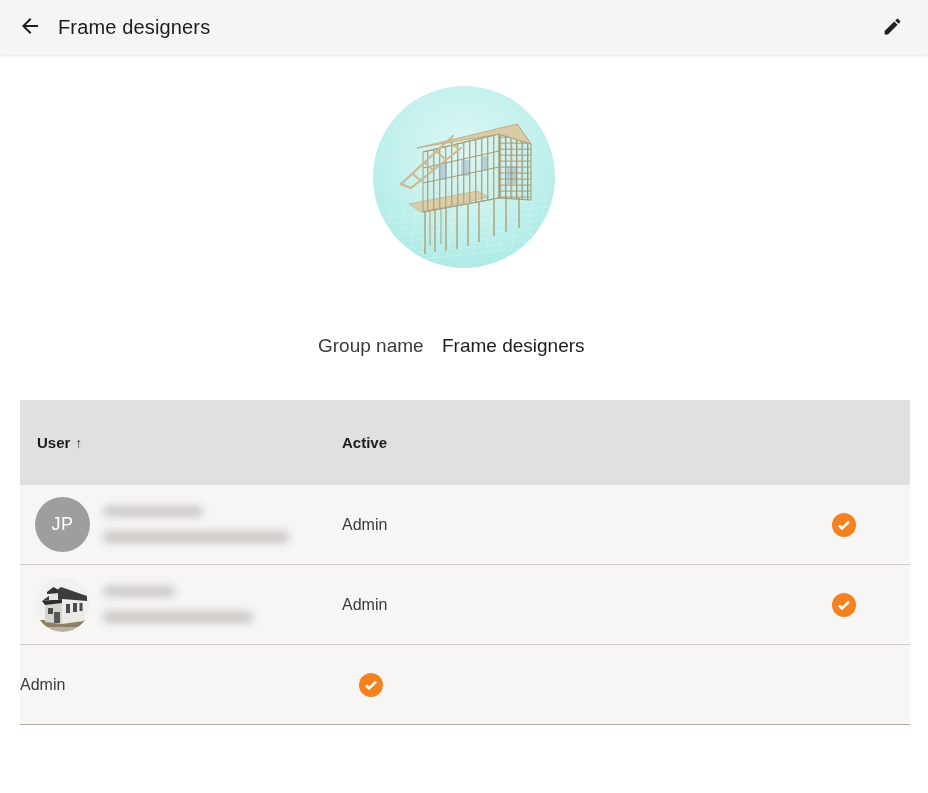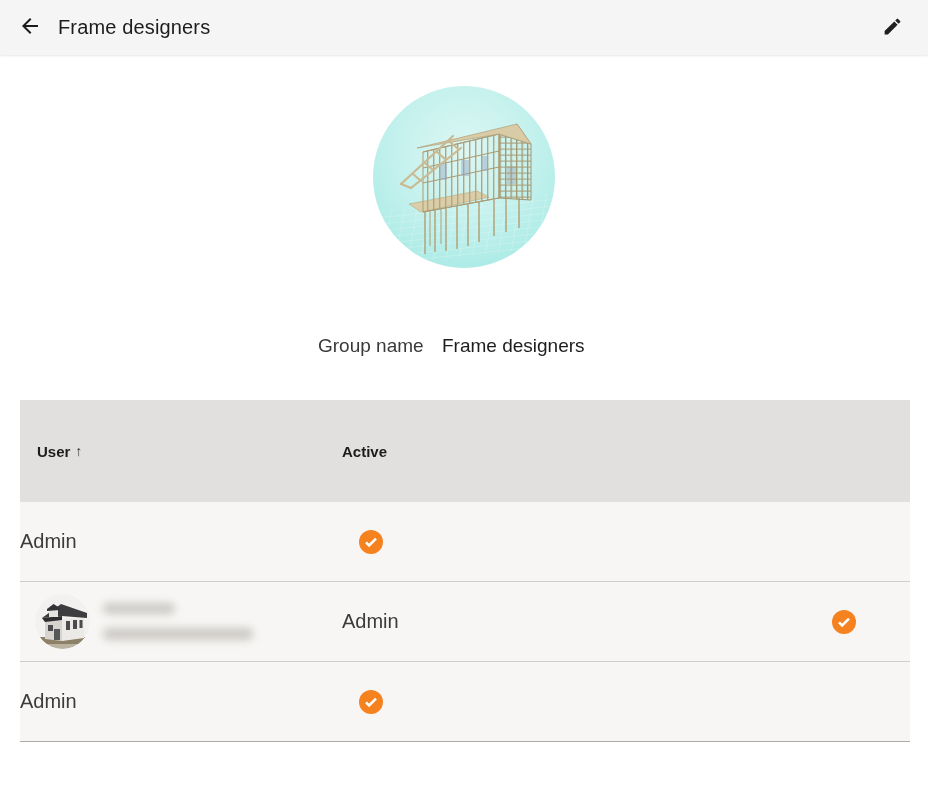--- a/index.html
+++ b/index.html
@@ -19,21 +19,21 @@
   .group-avatar { display: block; width: 182px; height: 182px; }
 
   
   .info { margin: 67px 0 0 318px; font-size: 19px; }
   .info-row { display: flex; align-items: baseline; height: 15px; margin-bottom: 18px; }
   .info-label { width: 124px; color: #3a3a3a; }
   .info-value { color: #1d1d1d; }
 
   
   .members-table { margin: 50px 18px 0 20px; width: 890px; font-size: 15px; }
-  .thead { height: 102px; background: #e2e0de; display: grid;
+  .thead { height: 85px; background: #e2e0de; display: grid;
     grid-template-columns: 322px 1fr 95px; align-items: center;
     font-weight: 700; color: #1c1c1c; }
   .th-user { padding-left: 17px; display: flex; align-items: center; gap: 5px; cursor: pointer; }
   .sort-arrow { font-weight: 400; font-size: 14px; color: #333; }
   .trow { height: 80px; background: #f7f6f4; display: grid;
     grid-template-columns: 322px 1fr 95px; align-items: center;
     border-bottom: 1px solid #d2cfca; cursor: pointer; }
   .trow:last-child { border-bottom: 1px solid #aeaaa5; }
 
   .user-cell { display: flex; align-items: center; padding-left: 15px; }
@@ -41,21 +41,21 @@
   .avatar-initials { background: #9e9e9e; color: #ffffff; display: flex; align-items: center;
     justify-content: center; font-size: 18px; letter-spacing: 0.5px; }
   .redacted { margin-left: 13px; display: flex; flex-direction: column; gap: 14px; }
   .blob { background: #a8a49f; border-radius: 5px; filter: blur(4px); opacity: 0.55; }
   .blob-name { height: 11px; }
   .blob-email { height: 12px; }
   .r1 .blob-name { width: 100px; } .r1 .blob-email { width: 186px; }
   .r2 .blob-name { width: 72px; }  .r2 .blob-email { width: 150px; }
   .r3 .blob-name { width: 60px; }  .r3 .blob-email { width: 152px; }
 
-  .role-cell { font-size: 20px; color: #3b3b3b; }
+  .role-cell { font-size: 16px; color: #3b3b3b; }
   .active-cell { padding-left: 17px; }
   .check-badge { display: block; }
 </style>
 </head>
 <body>
 
 <header class="appbar">
   <button class="icon-btn">
     <span>
       <svg width="24" height="24" viewBox="0 0 24 24">
@@ -162,20 +162,27 @@
 <section class="members-table">
   <div class="thead">
     <div class="th-user">
       <span>User</span>
       <span class="sort-arrow">↑</span>
     </div>
     <div>Active</div>
   </div>
 
   <div class="trow r1">
+    <div class="user-cell">
+      <div class="avatar avatar-initials">JP</div>
+      <div class="redacted">
+        <div class="blob blob-name"></div>
+        <div class="blob blob-email"></div>
+      </div>
+    </div>
     <div class="role-cell">Admin</div>
     <div class="active-cell">
       <svg class="check-badge" width="24" height="24" viewBox="0 0 24 24">
         <circle cx="12" cy="12" r="12" fill="#f6821f"></circle>
         <path d="M7 12.4l3.1 3.1L17 8.6" fill="none" stroke="#ffffff" stroke-width="2.6"></path>
       </svg>
     </div>
   </div>
 
   <div class="trow r2">

